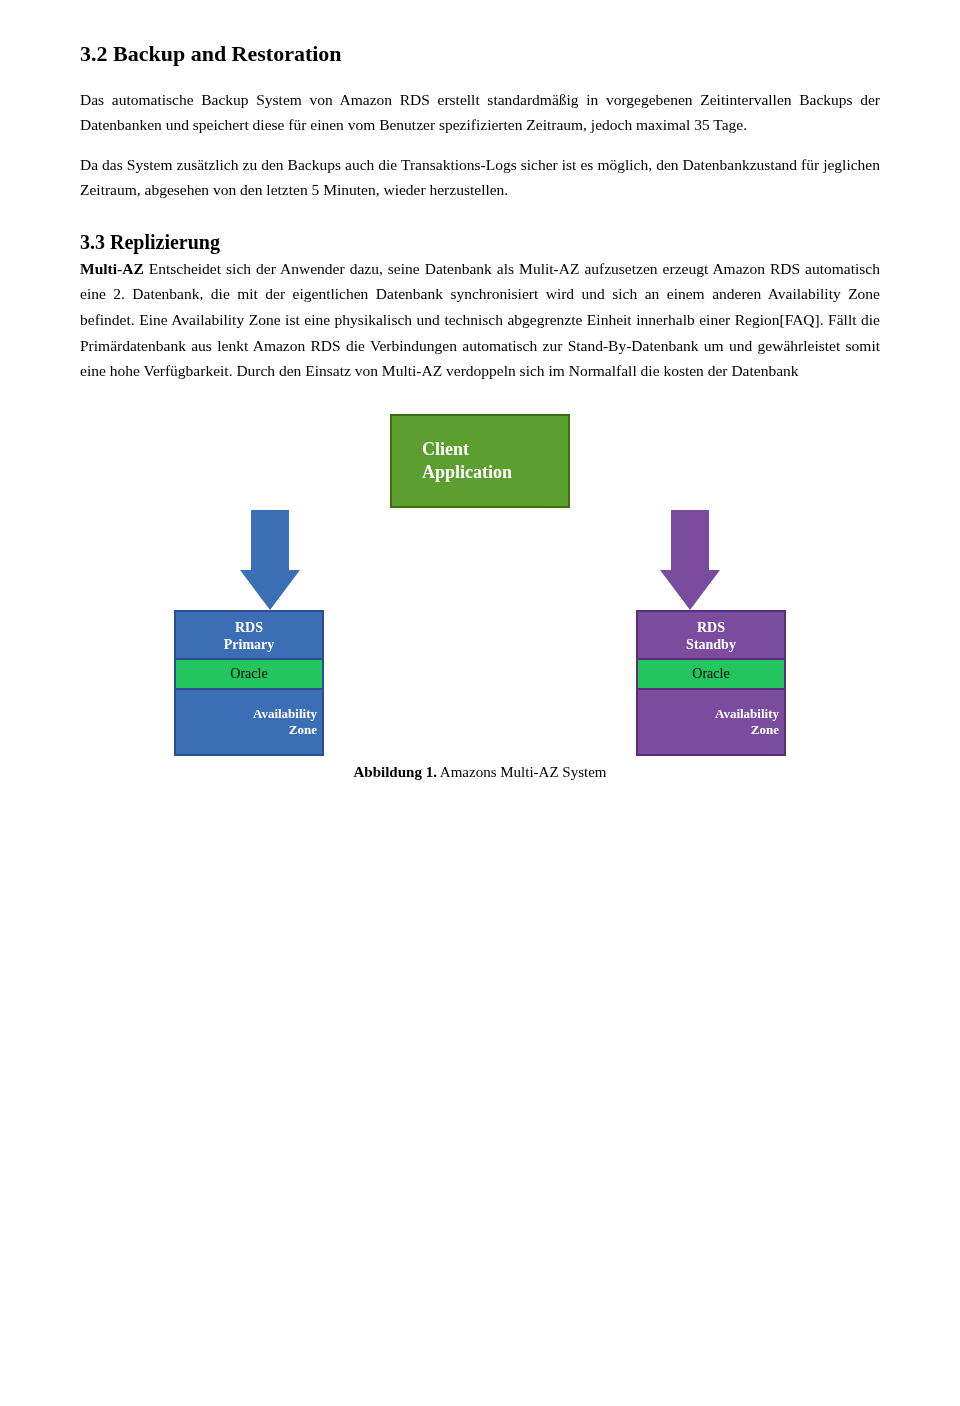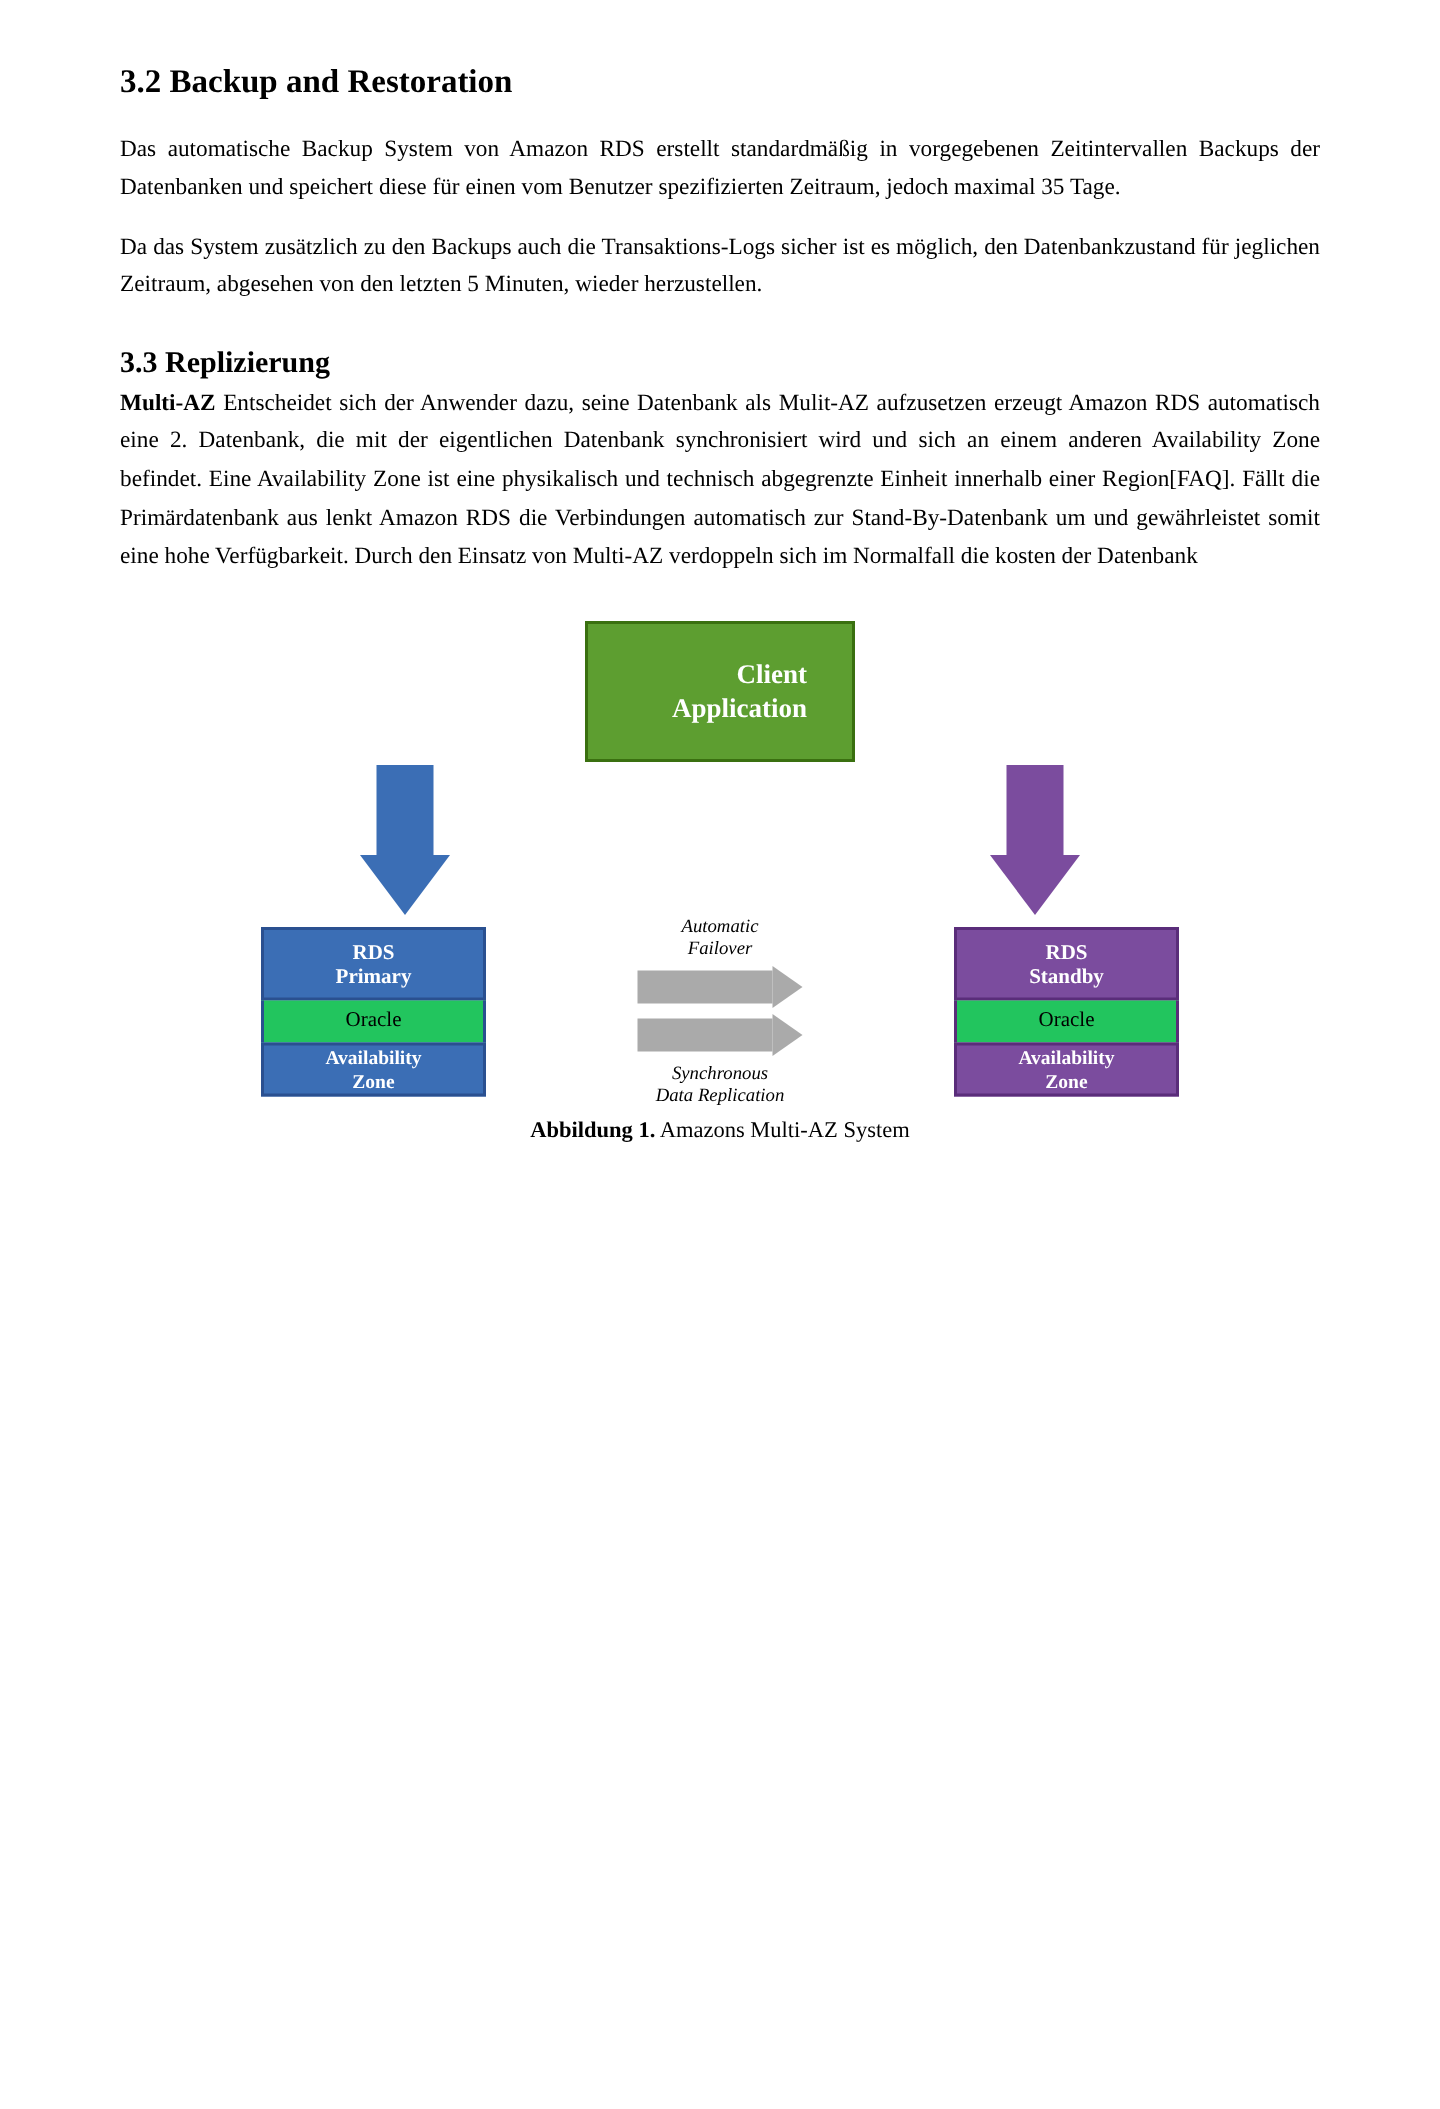--- a/index.html
+++ b/index.html
@@ -38,21 +38,21 @@
       margin: 30px auto;
       width: 600px;
     }
     
     .client-box {
       background: #5d9e30;
       border: 2px solid #3a7010;
       color: #fff;
       font-size: 18px;
       font-weight: bold;
-      text-align: right;
+      text-align: left;
       padding: 22px 30px;
       width: 180px;
       line-height: 1.3;
     }
     
     .blue-arrow-down {
       display: inline-block;
       position: relative;
       width: 60px;
       height: 100px;
@@ -120,22 +120,22 @@
       text-align: center;
       padding: 6px 5px;
       background: #22c55e;
       border-left: 2px solid;
       border-right: 2px solid;
     }
     .rds-box-bottom {
       color: #fff;
       font-size: 13px;
       font-weight: bold;
-      text-align: center;
-      padding: 0 5px;
+      text-align: right;
+      padding: 16px 5px;
     }
     .rds-primary .rds-box-top { background: #3b6eb5; border: 2px solid #2a5090; }
     .rds-primary .rds-box-middle { border-color: #2a5090; }
     .rds-primary .rds-box-bottom { background: #3b6eb5; border: 2px solid #2a5090; }
     .rds-standby .rds-box-top { background: #7b4c9e; border: 2px solid #5a2d7a; }
     .rds-standby .rds-box-middle { border-color: #5a2d7a; }
     .rds-standby .rds-box-bottom { background: #7b4c9e; border: 2px solid #5a2d7a; }
     
     .gray-arrow-right {
       display: flex;
@@ -233,40 +233,20 @@
   </div>
 
   <div class="middle-row">
 
     <div class="rds-box rds-primary">
       <div class="rds-box-top">RDS<br>Primary</div>
       <div class="rds-box-middle">Oracle</div>
       <div class="rds-box-bottom">Availability<br>Zone</div>
     </div>
 
-    <div class="arrows-middle-section">
-      <div class="failover-label">
-        <span>Automatic</span><br>
-        <span>Failover</span>
-      </div>
-
-      <div class="gray-arrow-right">
-        <div class="stem"></div>
-        <div class="head"></div>
-      </div>
-
-      <div class="gray-arrow-right">
-        <div class="stem"></div>
-        <div class="head"></div>
-      </div>
-      <div class="sync-label">
-        <span>Synchronous</span><br>
-        <span>Data Replication</span>
-      </div>
-    </div>
 
     <div class="rds-box rds-standby">
       <div class="rds-box-top">RDS<br>Standby</div>
       <div class="rds-box-middle">Oracle</div>
       <div class="rds-box-bottom">Availability<br>Zone</div>
     </div>
   </div>
 
   <p class="caption">
     <span class="bold">Abbildung 1.</span>

